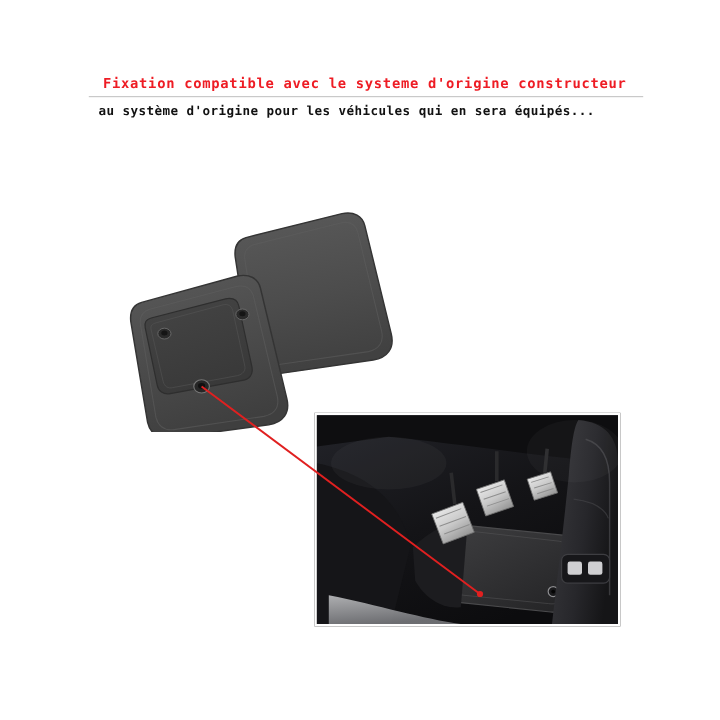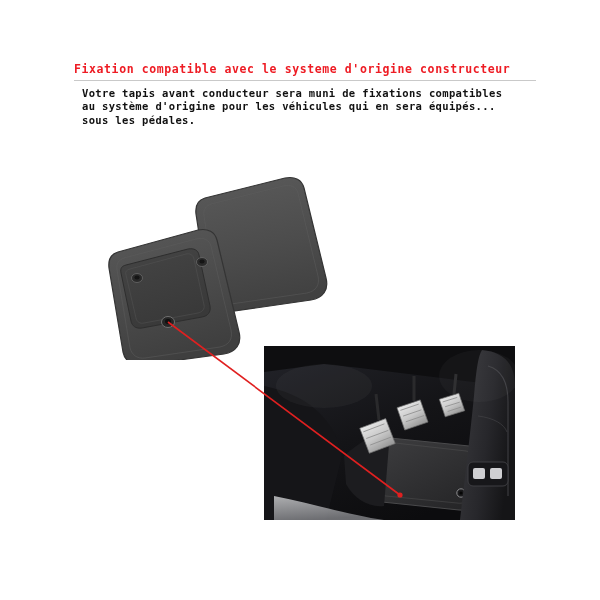--- a/index.html
+++ b/index.html
@@ -25,20 +25,21 @@
     position: absolute;
     left: 74px;
     top: 62px;
     width: 460px;
     color: #ee1c24;
     font-family: "DejaVu Sans Mono", monospace;
     font-weight: bold;
     font-size: 11.5px;
     letter-spacing: 0.6px;
     white-space: nowrap;
+    text-align: center;
   }
   .headline-rule {
     position: absolute;
     left: 74px;
     top: 80px;
     width: 462px;
     height: 1px;
     background: #c9c9c9;
   }
 
@@ -92,23 +93,21 @@
 </style>
 </head>
 <body>
 
 <div id="stage">
 
   <div class="headline">Fixation compatible avec le systeme d'origine constructeur</div>
   <div class="headline-rule"></div>
 
   <div class="body-copy">
-    <div class="line">Votre tapis avant conducteur sera muni de fixations compatibles</div>
     <div class="line">au système d'origine pour les véhicules qui en sera équipés...</div>
-    <div class="line">sous les pédales.</div>
   </div>
 
   <div class="mats-area">
     <svg width="330" height="200" viewBox="0 0 330 200" xmlns="http://www.w3.org/2000/svg">
       <defs>
         <linearGradient id="matGrad" x1="0" y1="0" x2="0.3" y2="1">
           <stop offset="0%" stop-color="#595959"></stop>
           <stop offset="55%" stop-color="#4b4b4b"></stop>
           <stop offset="100%" stop-color="#3f3f3f"></stop>
         </linearGradient>

